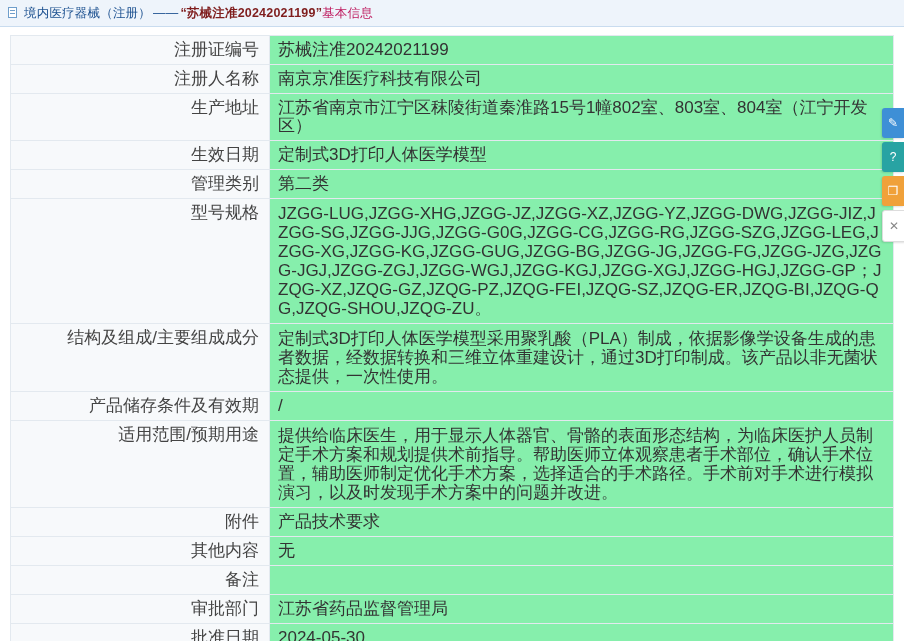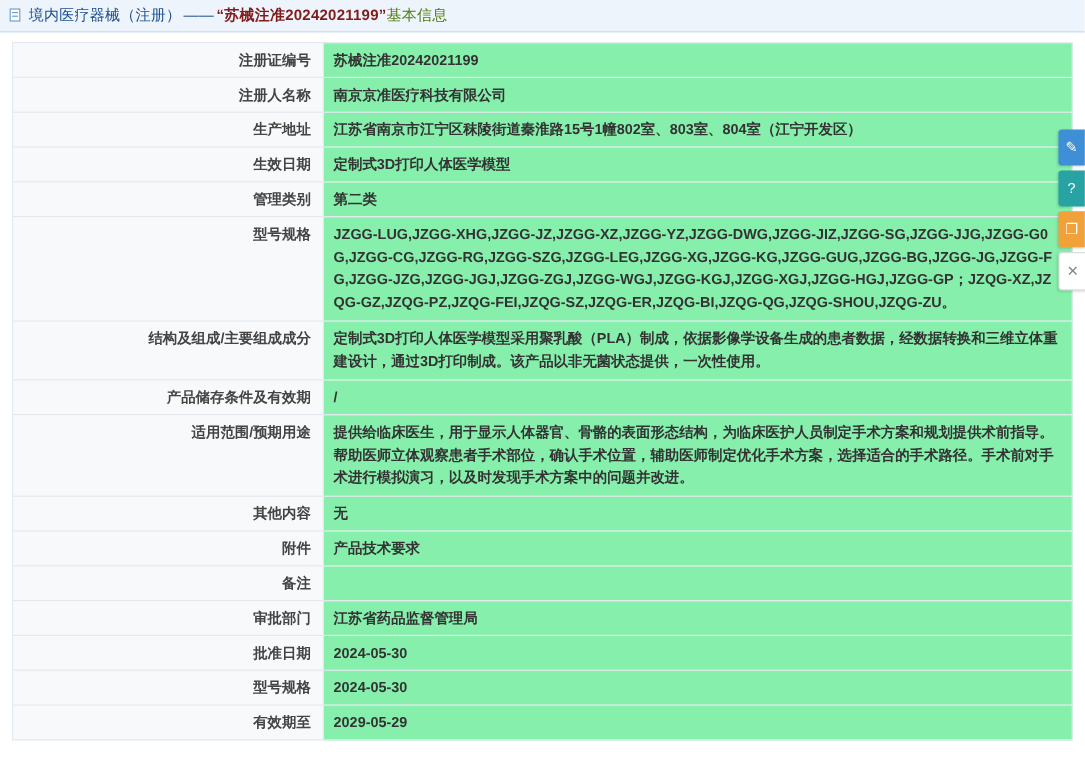--- a/index.html
+++ b/index.html
@@ -56,40 +56,39 @@
   }
   .header-title .sep {
     color: #1a4f8f;
     padding: 0 2px;
   }
   .header-title .reg-name {
     color: #7f1d1d;
     font-weight: bold;
   }
   .header-title .basic {
-    color: #4d7c0f;
+    color: #be185d;
   }
 
   
   .table-wrap {
     padding: 8px 10px 0 10px;
     box-sizing: border-box;
   }
   table.info {
     width: 884px;
     border-collapse: collapse;
     table-layout: fixed;
   }
   table.info td {
     border: 1px solid #e3e9ef;
     vertical-align: top;
     padding: 5px 8px;
     line-height: 18px;
-    font-size: 12px;
-    font-weight: bold;
+    font-size: 17px;
   }
   table.info td.label {
     width: 240px;
     background: #f7f9fb;
     text-align: right;
     color: #444444;
     padding-right: 10px;
     white-space: nowrap;
   }
   table.info td.value {
@@ -169,26 +168,26 @@
       </tr>
       <tr>
         <td class="label">产品储存条件及有效期</td>
         <td class="value">/</td>
       </tr>
       <tr>
         <td class="label">适用范围/预期用途</td>
         <td class="value long">提供给临床医生，用于显示人体器官、骨骼的表面形态结构，为临床医护人员制定手术方案和规划提供术前指导。帮助医师立体观察患者手术部位，确认手术位置，辅助医师制定优化手术方案，选择适合的手术路径。手术前对手术进行模拟演习，以及时发现手术方案中的问题并改进。</td>
       </tr>
       <tr>
+        <td class="label">附件</td>
+        <td class="value">产品技术要求</td>
+      </tr>
+      <tr>
         <td class="label">其他内容</td>
         <td class="value">无</td>
-      </tr>
-      <tr>
-        <td class="label">附件</td>
-        <td class="value">产品技术要求</td>
       </tr>
       <tr>
         <td class="label">备注</td>
         <td class="value"></td>
       </tr>
       <tr>
         <td class="label">审批部门</td>
         <td class="value">江苏省药品监督管理局</td>
       </tr>
       <tr>

